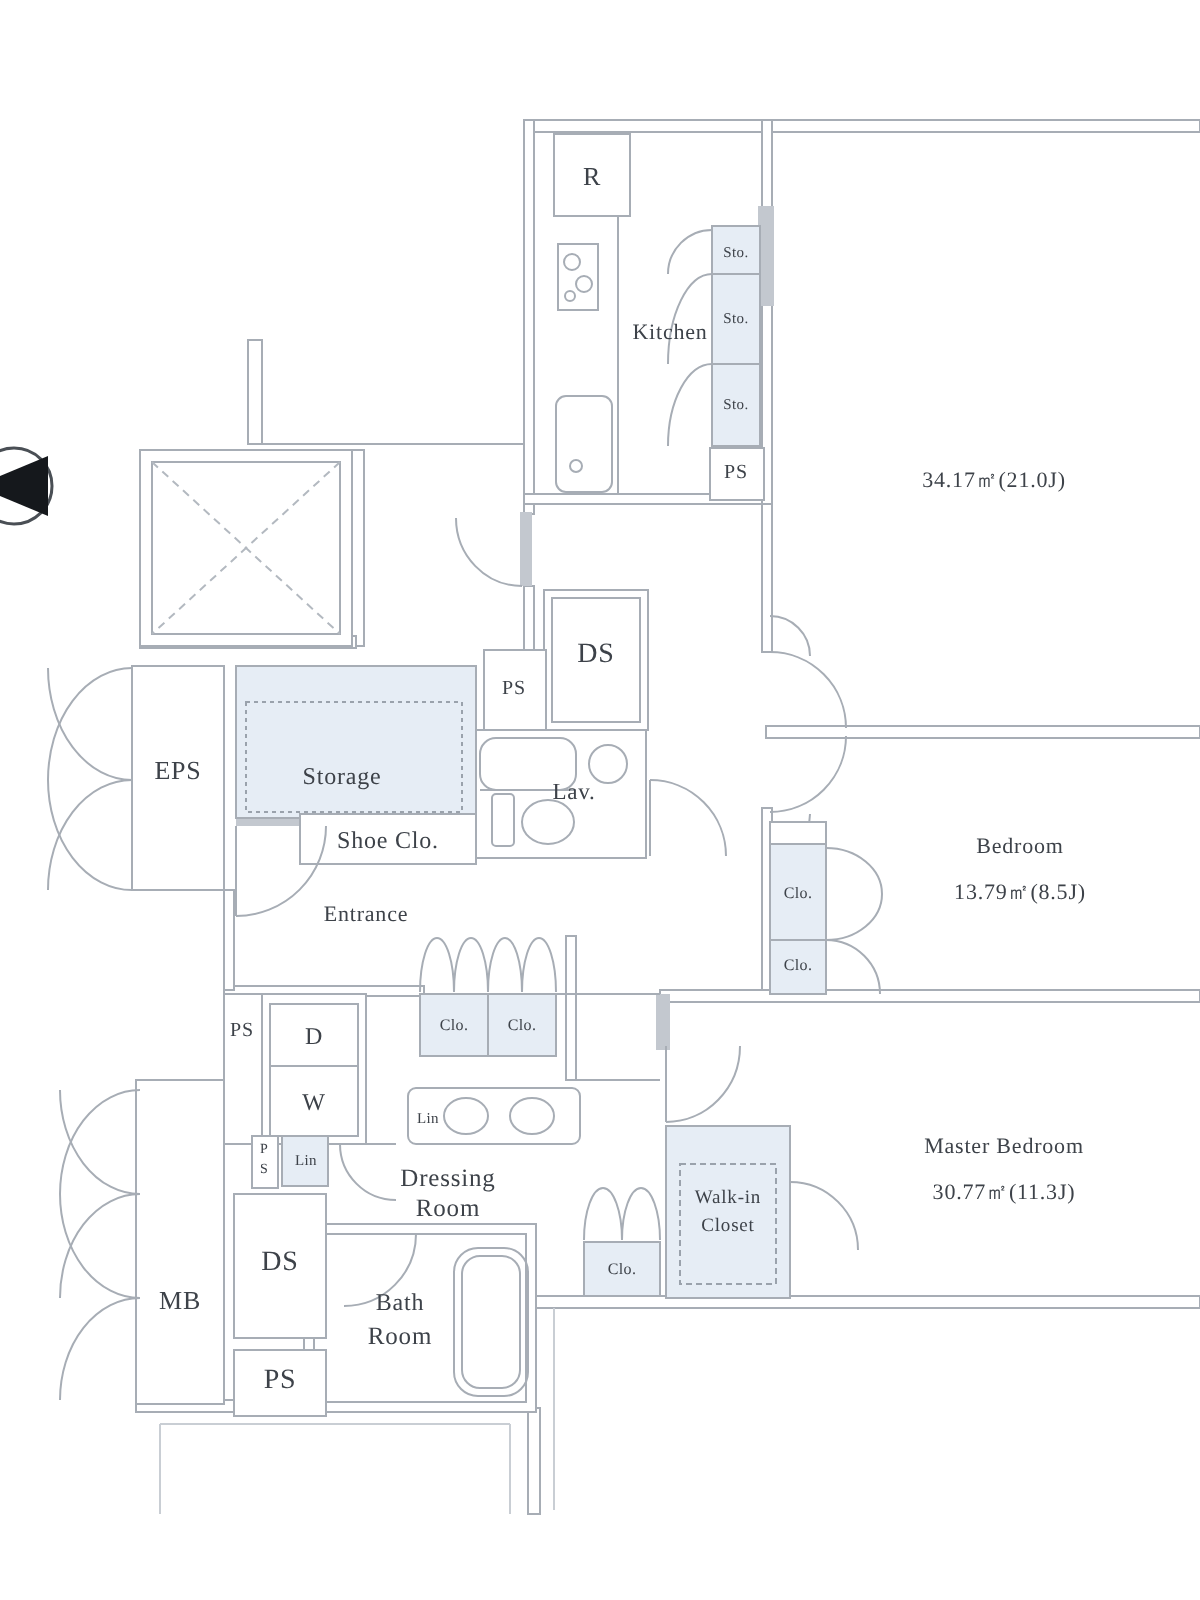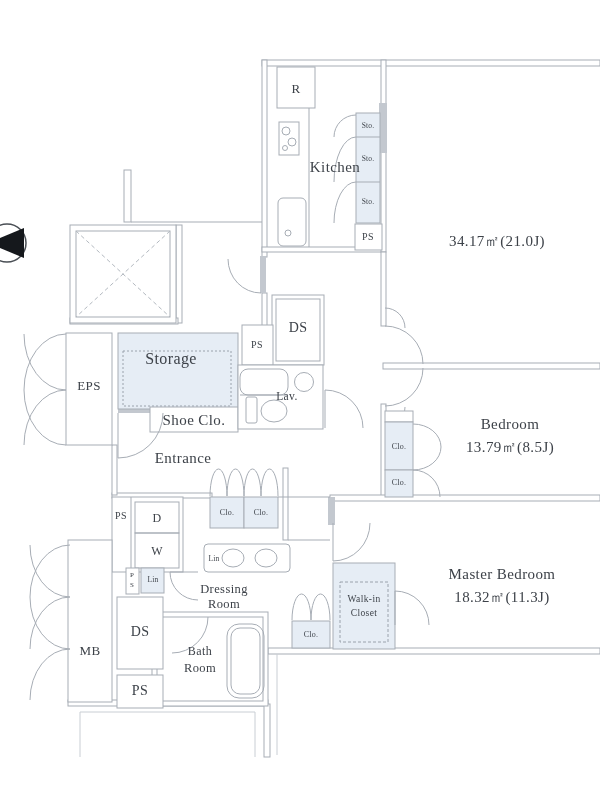--- a/index.html
+++ b/index.html
@@ -12,21 +12,21 @@
   }
   .plan svg{position:absolute;left:0;top:0;}
   .lbl{
     position:absolute;
     transform:translate(-50%,-50%);
     color:#3d4249;
     white-space:nowrap;
     letter-spacing:0.4px;
     line-height:1;
   }
-  .lbl.big{font-size:15px;}
+  .lbl.big{font-size:11px;}
   .lbl.med{font-size:13px;}
   .lbl.sm{font-size:10px;}
   .lbl.tiny{font-size:7.5px;letter-spacing:0.2px;}
 </style>
 </head>
 <body>
 
 <div class="plan">
 
   <svg width="600" height="800" viewBox="0 0 600 800">
@@ -218,24 +218,24 @@
       <circle cx="7" cy="243" r="19" fill="#ffffff" stroke="#4a4f55" stroke-width="1.5"></circle>
       <polygon points="24,228 24,258 -12,243" fill="#15181c"></polygon>
     </g>
   </svg>
 
   <div class="lbl big" style="left:335px;top:167px;">Kitchen</div>
   <div class="lbl big" style="left:497px;top:241px;">34.17㎡(21.0J)</div>
   <div class="lbl big" style="left:510px;top:424px;">Bedroom</div>
   <div class="lbl big" style="left:510px;top:447px;">13.79㎡(8.5J)</div>
   <div class="lbl big" style="left:502px;top:574px;">Master Bedroom</div>
-  <div class="lbl big" style="left:502px;top:597px;">18.32㎡(11.3J)</div>
+  <div class="lbl big" style="left:502px;top:597px;">30.77㎡(11.3J)</div>
   <div class="lbl big" style="left:183px;top:458px;">Entrance</div>
-  <div class="lbl" style="left:171px;top:359px;font-size:16px;">Storage</div>
-  <div class="lbl" style="left:194px;top:420px;font-size:15px;">Shoe Clo.</div>
+  <div class="lbl" style="left:171px;top:388px;font-size:12px;">Storage</div>
+  <div class="lbl" style="left:194px;top:420px;font-size:12px;">Shoe Clo.</div>
   <div class="lbl med" style="left:89px;top:385px;">EPS</div>
   <div class="lbl" style="left:298px;top:328px;font-size:14px;">DS</div>
   <div class="lbl sm" style="left:257px;top:345px;">PS</div>
   <div class="lbl" style="left:287px;top:397px;font-size:11.5px;text-align:center;">Lav.</div>
   <div class="lbl med" style="left:296px;top:88px;">R</div>
   <div class="lbl tiny" style="left:368px;top:126px;">Sto.</div>
   <div class="lbl tiny" style="left:368px;top:159px;">Sto.</div>
   <div class="lbl tiny" style="left:368px;top:202px;">Sto.</div>
   <div class="lbl sm" style="left:368px;top:237px;">PS</div>
   <div class="lbl tiny" style="left:227px;top:513px;font-size:8px;">Clo.</div>

